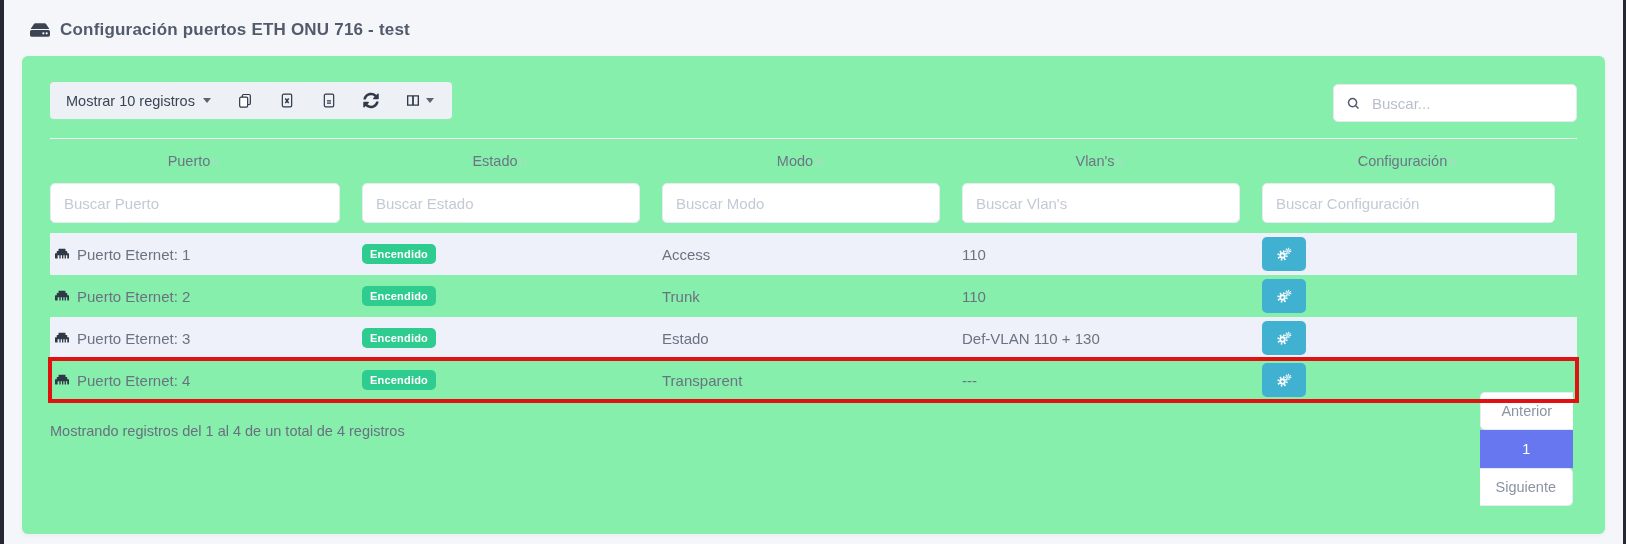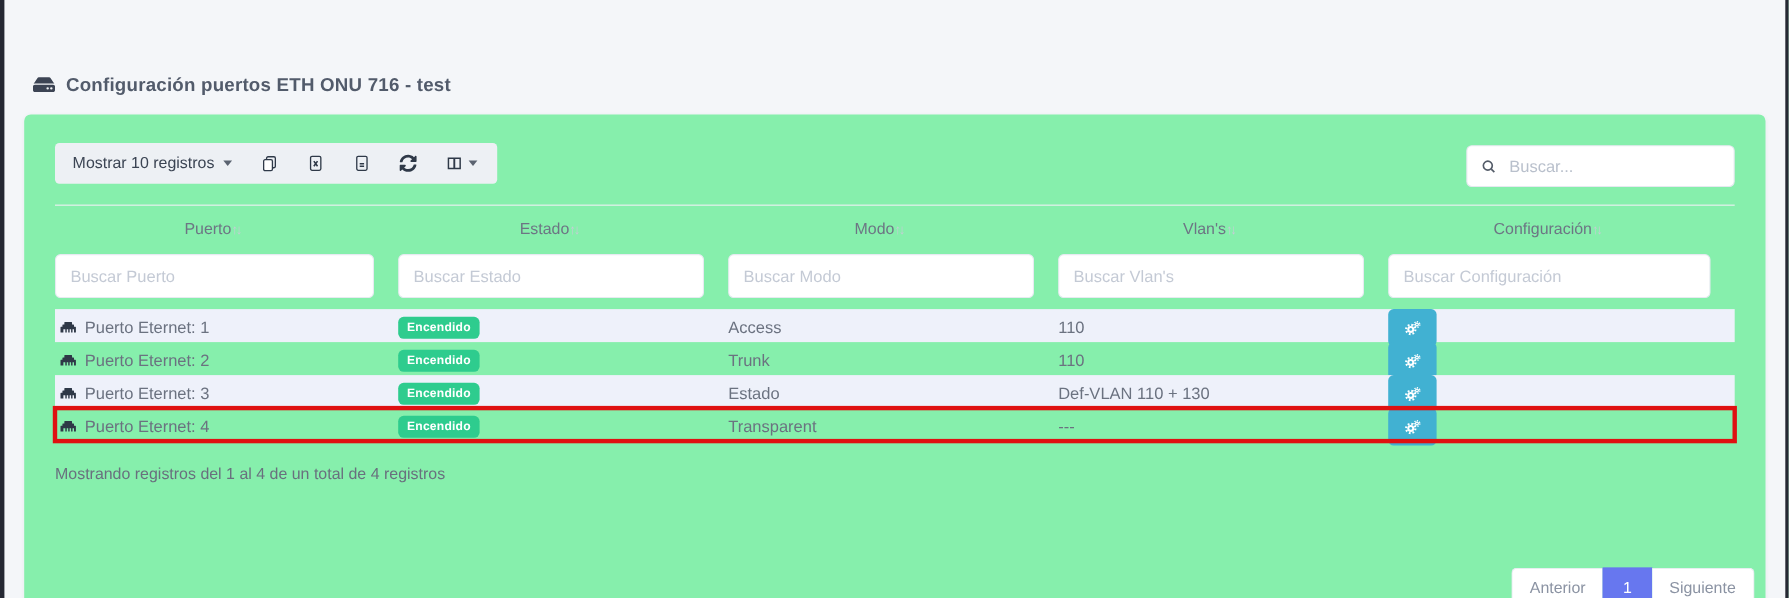--- a/index.html
+++ b/index.html
@@ -5,21 +5,21 @@
   * { box-sizing: border-box; margin: 0; padding: 0; }
   html,body { width:1626px; height:544px; overflow:hidden; }
   body {
     font-family: "Liberation Sans", "DejaVu Sans", sans-serif;
     background:#f4f6f9;
     position:relative;
     border-left:4px solid #252833;
     border-right:3px solid #252833;
   }
   
-  .page-header { display:flex; gap:10px; padding:20px 38px 16px 26px;margin-top:48px; }
+  .page-header { display:flex; align-items:center; gap:10px; padding:20px 38px 16px 26px; }
   .page-header svg { width:20px; height:18px; fill:#3c4454; }
   .page-title { font-size:17px; font-weight:bold; color:#525b6b; letter-spacing:.2px; }
 
   
   .card {
     margin:0 18px; background:#86efac; border-radius:6px;
     box-shadow:0 1px 4px rgba(40,50,80,.05);
     padding:26px 28px 30px 28px; height:478px; position:relative;
   }
 
@@ -54,39 +54,39 @@
   .sort-icon::after { content:"\2191\2193"; }
 
   .filter-row { padding:2px 0 10px 0; }
   .filter-cell { padding-right:22px; }
   .filter-cell input {
     width:100%; height:40px; border:1px solid #e7eaf1; border-radius:5px;
     padding:0 13px; font-size:15px; color:#555; font-family:inherit; outline:none; background:#fff;
   }
   .filter-cell input::placeholder { color:#c4cad5; }
 
-  .data-row { height:30px; font-size:15px; color:#6b7280; position:relative; }
+  .data-row { height:42px; font-size:15px; color:#6b7280; position:relative; }
   .data-row.striped { background:#eef1fa; }
   .data-row.flagged { outline:4px solid #df1111; outline-offset:-2px; z-index:2; }
   .cell-puerto { display:flex; align-items:center; gap:7px; padding-left:4px; }
   .cell-puerto svg { width:16px; height:14px; fill:#2e3847; flex:none; }
   .status-badge {
     display:inline-block; background:#2ecc8e; color:#fff; font-size:11px; font-weight:bold;
     padding:4px 8px 4px 8px; border-radius:5px; letter-spacing:.2px;
   }
   .config-btn {
     width:44px; height:34px; border:none; border-radius:5px; background:#41b1d2;
     display:flex; align-items:center; justify-content:center; cursor:pointer;
   }
   .config-btn svg { width:20px; height:18px; }
 
   
   .table-info { margin-top:22px; font-size:14.5px; color:#69707e; }
   .pagination {
-    position:absolute; right:10px; bottom:28px; display:flex; font-size:14.5px;
+    position:absolute; right:32px; bottom:28px; display:flex; font-size:14.5px;flex-direction:column;
   }
   .page-btn {
     background:#fff; border:1px solid #e9ebf2; color:#8b93a3;
     padding:10px 16px; cursor:pointer; font-family:inherit; font-size:14.5px;
   }
   .page-btn.prev { border-radius:5px 0 0 5px; border-right:none; }
   .page-btn.next { border-radius:0 5px 5px 0; border-left:none; }
   .page-btn.current { background:#6777ef; border-color:#6777ef; color:#fff; padding:10px 17px; }
 </style>
 </head>

